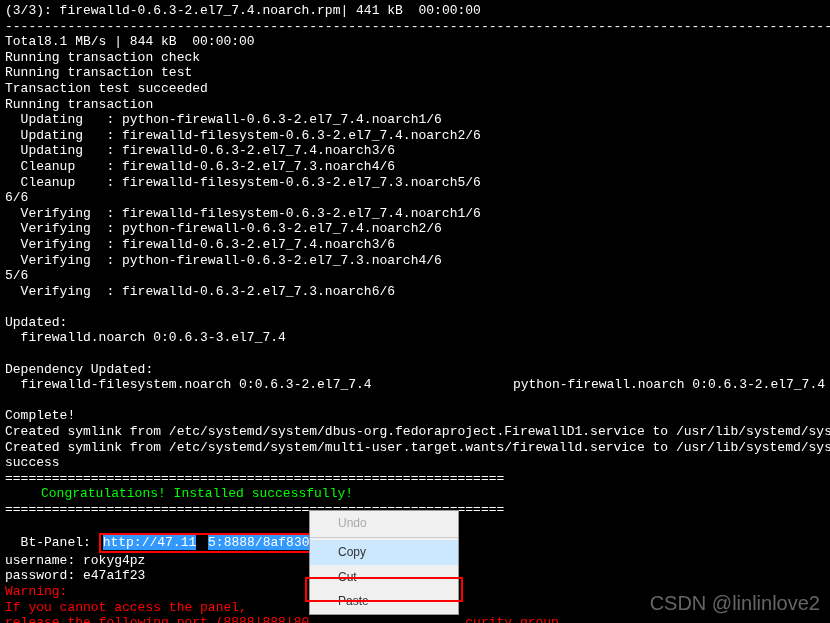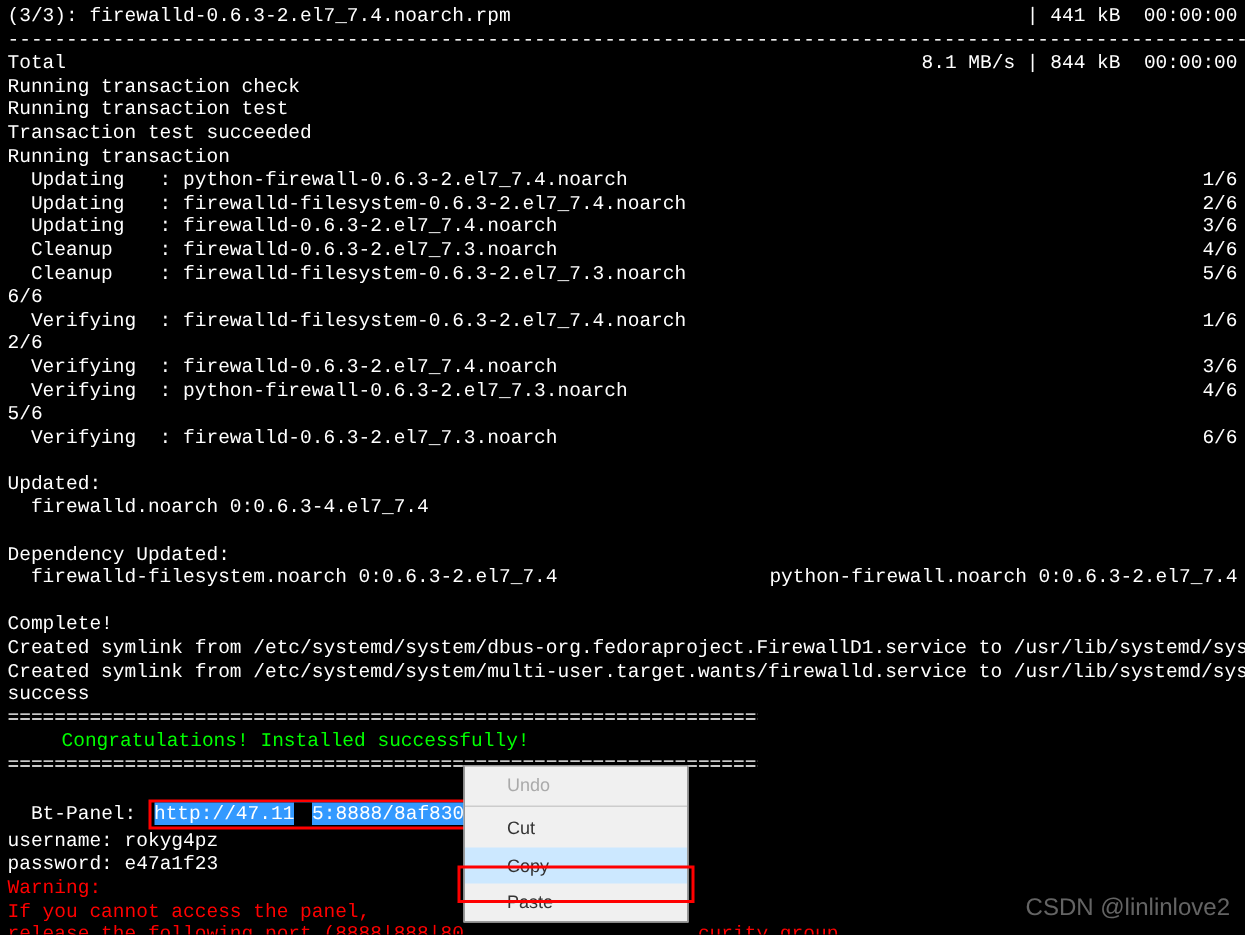--- a/index.html
+++ b/index.html
@@ -18,21 +18,20 @@
       overflow: hidden;
       position: relative;
       padding: 3px 5px;
     }
     .line {
       white-space: pre;
       min-height: 15px;
     }
     .flex-line {
       display: flex;
-      justify-content: space-between;
       white-space: pre;
     }
     .left-part {
       white-space: pre;
     }
     .right-part {
       white-space: pre;
     }
     .green {
       color: #00ff00;
@@ -82,21 +81,21 @@
     .menu-sep {
       border-top: 1px solid #ccc;
       margin: 2px 0;
     }
     .watermark {
       position: absolute;
       bottom: 8px;
       right: 10px;
       color: rgba(200,200,200,0.5);
       font-family: Arial, sans-serif;
-      font-size: 16px;
+      font-size: 20px;
     }
     .selected-text {
       background: #3399ff;
       color: #fff;
     }
     .blacked {
       background: #000;
       color: #000;
       padding: 0 2px;
     }
@@ -119,30 +118,30 @@
 <div class="line">Running transaction</div>
 
 <div id="items-container">
     <div class="flex-line"><span class="left-part">  Updating   : python-firewall-0.6.3-2.el7_7.4.noarch</span><span class="right-part">1/6</span></div>
     <div class="flex-line"><span class="left-part">  Updating   : firewalld-filesystem-0.6.3-2.el7_7.4.noarch</span><span class="right-part">2/6</span></div>
     <div class="flex-line"><span class="left-part">  Updating   : firewalld-0.6.3-2.el7_7.4.noarch</span><span class="right-part">3/6</span></div>
     <div class="flex-line"><span class="left-part">  Cleanup    : firewalld-0.6.3-2.el7_7.3.noarch</span><span class="right-part">4/6</span></div>
     <div class="flex-line"><span class="left-part">  Cleanup    : firewalld-filesystem-0.6.3-2.el7_7.3.noarch</span><span class="right-part">5/6</span></div>
     <div class="flex-line"><span class="right-part">6/6</span></div>
     <div class="flex-line"><span class="left-part">  Verifying  : firewalld-filesystem-0.6.3-2.el7_7.4.noarch</span><span class="right-part">1/6</span></div>
-    <div class="flex-line"><span class="right-part">2/6</span></div>
+    <div class="flex-line"><span class="left-part">  Verifying  : python-firewall-0.6.3-2.el7_7.4.noarch</span><span class="right-part">2/6</span></div>
     <div class="flex-line"><span class="left-part">  Verifying  : firewalld-0.6.3-2.el7_7.4.noarch</span><span class="right-part">3/6</span></div>
     <div class="flex-line"><span class="left-part">  Verifying  : python-firewall-0.6.3-2.el7_7.3.noarch</span><span class="right-part">4/6</span></div>
     <div class="flex-line"><span class="right-part">5/6</span></div>
     <div class="flex-line"><span class="left-part">  Verifying  : firewalld-0.6.3-2.el7_7.3.noarch</span><span class="right-part">6/6</span></div>
   </div>
 
 <div class="line"> </div>
 <div class="line">Updated:</div>
-<div class="line">  firewalld.noarch 0:0.6.3-4.el7_7.4</div>
+<div class="line">  firewalld.noarch 0:0.6.3-3.el7_7.4</div>
 <div class="line"> </div>
 <div class="line">Dependency Updated:</div>
 <div class="flex-line" style="justify-content:space-between;gap:120px">
   <span>  firewalld-filesystem.noarch 0:0.6.3-2.el7_7.4</span>
   <span>python-firewall.noarch 0:0.6.3-2.el7_7.4</span>
 </div>
 <div class="line"> </div>
 <div class="line">Complete!</div>
 <div class="line">Created symlink from /etc/systemd/system/dbus-org.fedoraproject.FirewallD1.service to /usr/lib/systemd/system/firewalld.service.</div>
 <div class="line">Created symlink from /etc/systemd/system/multi-user.target.wants/firewalld.service to /usr/lib/systemd/system/firewalld.service.</div>
@@ -157,21 +156,21 @@
 
 <div class="line"><span>username: </span><span>rokyg4pz</span></div>
 <div class="line"><span>password: </span><span>e47a1f23</span></div>
 <div class="line red">Warning:</div>
 <div class="line red">If you cannot access the panel, </div>
 <div class="line"><span class="red">release the following port (8888|888|80</span><span style="visibility:hidden">XXXXXXXXXXXXXXXXXXXX</span><span class="red">curity group</span></div>
 
 <div class="context-menu" style="top:510px;left:309px">
   <div class="menu-item disabled">Undo</div>
   <div class="menu-sep"></div>
+  <div class="menu-item selected">Copy</div>
   <div class="menu-item">Cut</div>
-  <div class="menu-item selected">Copy</div>
   <div class="menu-item">Paste</div>
 
 </div>
 
 <div class="menu-highlight-box" style="top:577px;left:305px;width:158px;height:25px"></div>
 
 <div class="watermark">CSDN @linlinlove2</div>
 
 </body></html>

